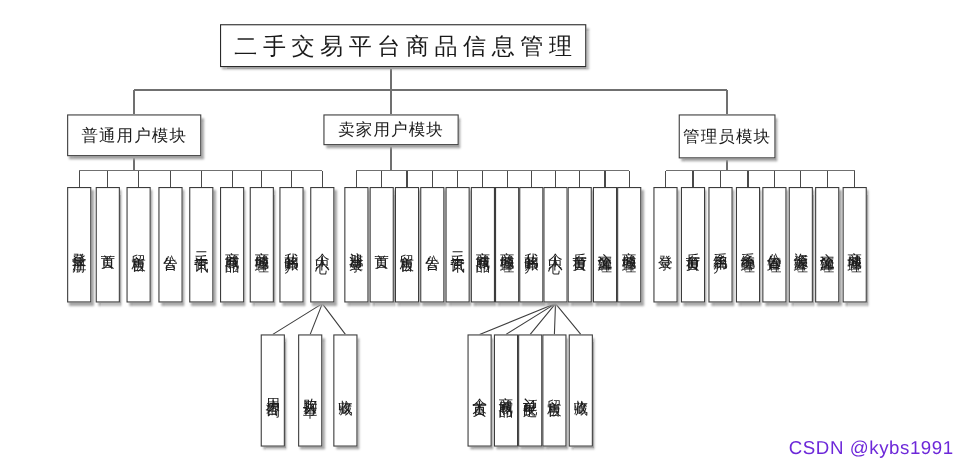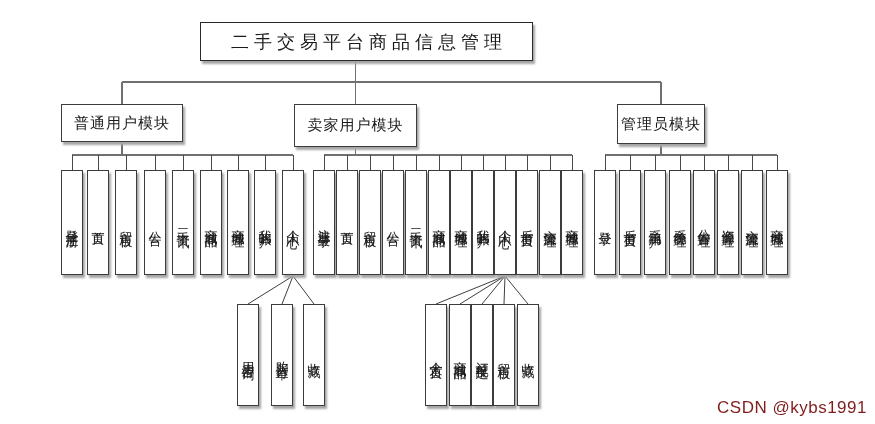--- a/index.html
+++ b/index.html
@@ -18,42 +18,42 @@
     background:#ffffff;
     border:1px solid #3c3c3c;
     box-shadow:2px 3px 2px #a6a6a6;
     display:flex;
     align-items:center;
     justify-content:center;
     text-align:center;
   }
   .title-box{
     font-family:"Liberation Serif","DejaVu Serif",serif;
-    font-size:18px;
+    font-size:21px;
     letter-spacing:5px;
     text-indent:5px;
     border-color:#2a2a2a;
   }
   .module-box{
     font-size:15px;
     letter-spacing:1px;
   }
   .vbox{
     writing-mode:vertical-rl;
     text-orientation:upright;
     font-size:13px;
     line-height:1;
     letter-spacing:2px;
   }
   .watermark{
     position:absolute;
     right:8px;
     bottom:6px;
     font-size:17px;
-    color:#7f1d1d;
+    color:#6d28d9;
     letter-spacing:0.5px;
     font-family:"Liberation Sans","DejaVu Sans",sans-serif;
   }
 </style>
 </head>
 <body>
 
 <div id="canvas">
 
   <svg id="connectors" width="875" height="424" viewBox="0 0 875 424">
@@ -82,21 +82,21 @@
 
     <g stroke="#3f3f3f" stroke-width="1" fill="none">
       <path d="M293 276 L248 304 M293 276 L282 304 M293 276 L314 304"></path>
       <path d="M505 276 L436 304 M505 276 L460 304 M505 276 L482 304 M505 276 L504 304 M505 276 L528 304"></path>
     </g>
   </svg>
 
   <div class="box title-box" style="left:200px;top:22px;width:333px;height:39px;">二手交易平台商品信息管理</div>
 
   <div class="box module-box" style="left:61px;top:104px;width:122px;height:38px;">普通用户模块</div>
-  <div class="box module-box" style="left:294px;top:104px;width:123px;height:43px;">卖家用户模块</div>
+  <div class="box module-box" style="left:294px;top:104px;width:123px;height:28px;">卖家用户模块</div>
   <div class="box module-box" style="left:617px;top:104px;width:88px;height:40px;">管理员模块</div>
 
   <div class="box vbox" style="left:61px;top:170px;width:22px;height:105px;">登录注册</div>
   <div class="box vbox" style="left:87px;top:170px;width:22px;height:105px;">首页</div>
   <div class="box vbox" style="left:115px;top:170px;width:22px;height:105px;">留言板</div>
   <div class="box vbox" style="left:144px;top:170px;width:22px;height:105px;">公告</div>
   <div class="box vbox" style="left:172px;top:170px;width:22px;height:105px;">二手资讯</div>
   <div class="box vbox" style="left:200px;top:170px;width:22px;height:105px;">商城商品</div>
   <div class="box vbox" style="left:227px;top:170px;width:22px;height:105px;">商城管理</div>
   <div class="box vbox" style="left:254px;top:170px;width:22px;height:105px;">我的账户</div>

